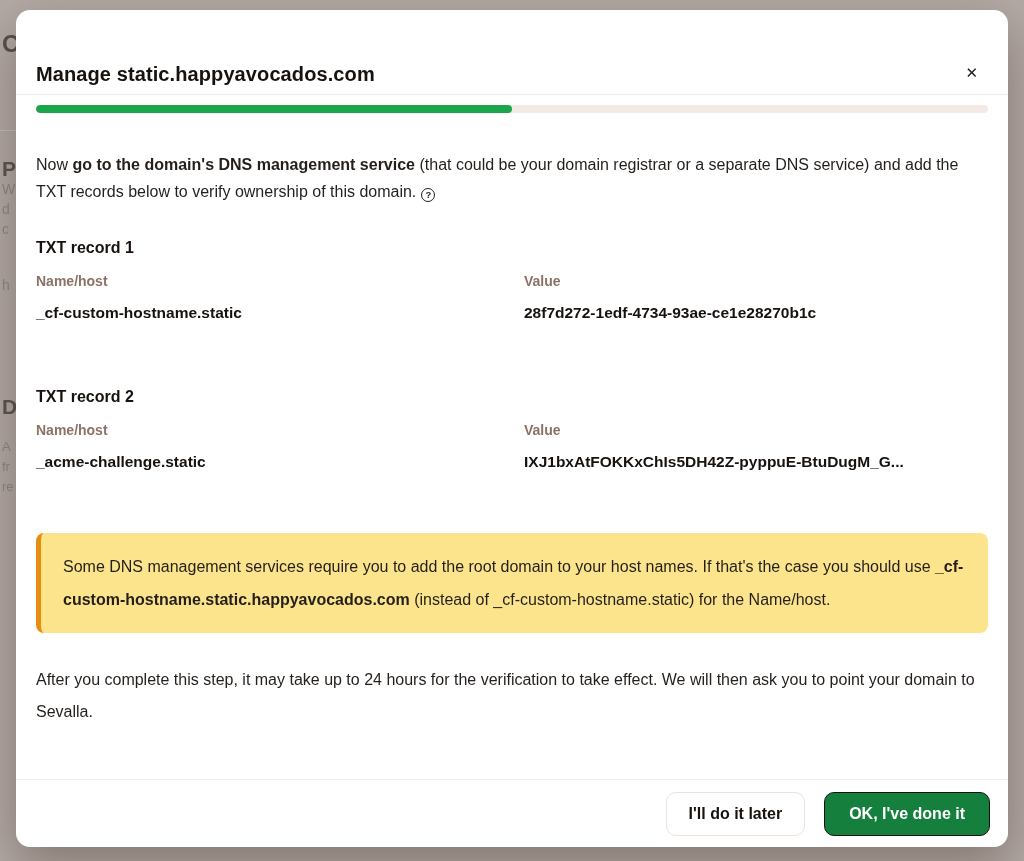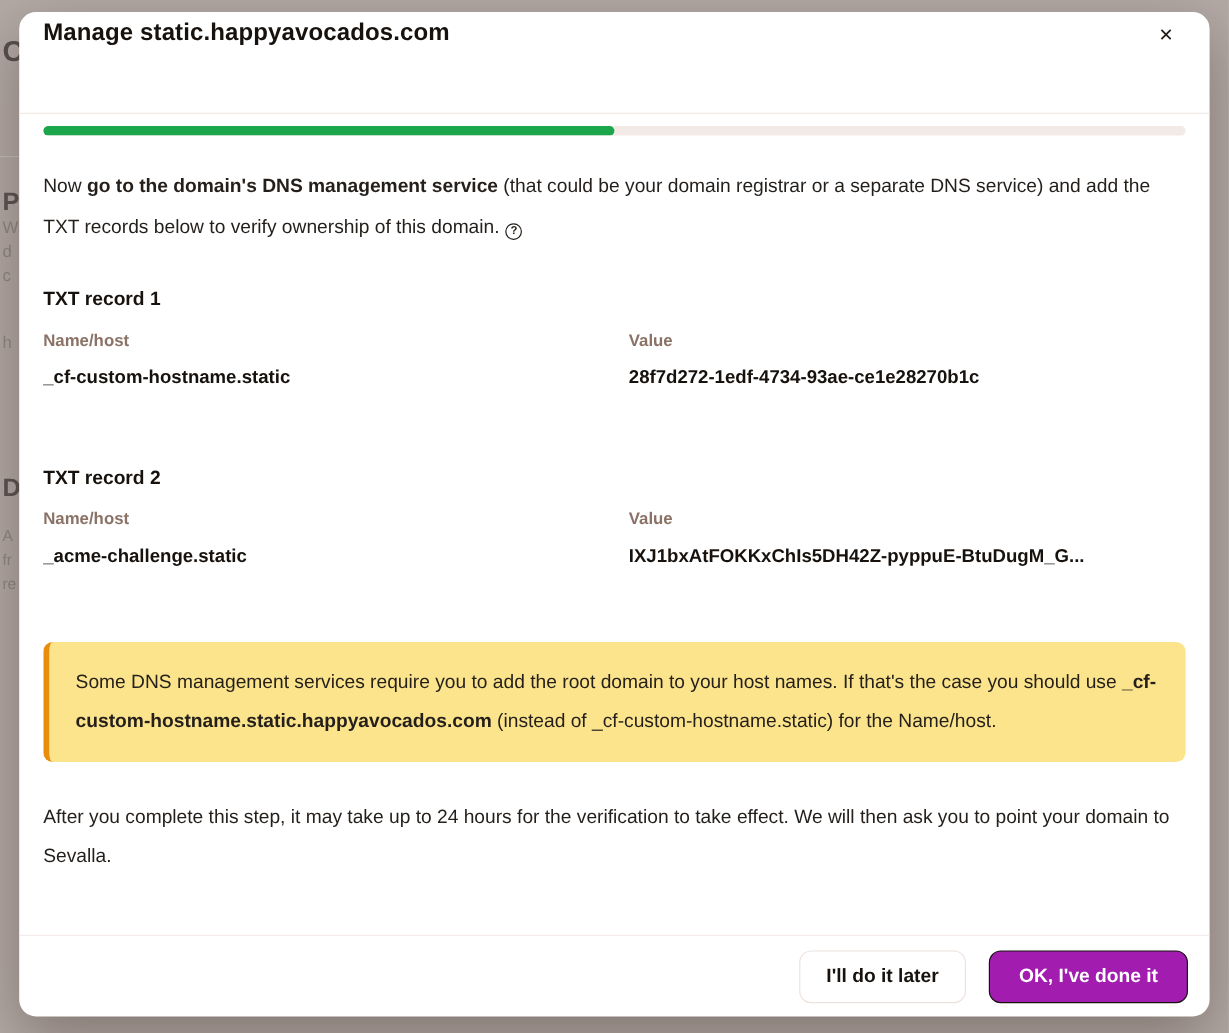--- a/index.html
+++ b/index.html
@@ -23,21 +23,21 @@
 
   
   .modal {
     position: absolute; left: 16px; top: 10px; width: 992px; height: 837px;
     background: #ffffff; border-radius: 14px;
     box-shadow: 0 18px 50px rgba(40,25,15,.35);
     display: flex; flex-direction: column; overflow: hidden;
   }
   .modal-header {
     flex: 0 0 85px;
-    display: flex; align-items: flex-start; justify-content: space-between;
+    display: flex; align-items: flex-end; justify-content: space-between;
     padding: 6px 24px 8px 20px;
     border-bottom: 1px solid #f1ebe7;
   }
   .modal-title { font-size: 20px; font-weight: 700; letter-spacing: .1px; color: #17120e; }
   .close-btn {
     border: none; background: transparent; cursor: pointer;
     font-size: 15px; color: #201b17; padding: 6px; line-height: 1;
     font-family: inherit;
   }
 
@@ -48,21 +48,21 @@
   .step { flex: 1; text-align: center; font-size: 15px; font-weight: 700; color: #7d6a62; }
   .step .check { margin-right: 8px; font-weight: 400; font-size: 14px; }
   .step.active { color: #17120e; }
   .progress-track {
     margin-top: 10px; height: 8px; border-radius: 4px; background: #f3eae5;
     overflow: hidden;
   }
   .progress-fill { height: 100%; border-radius: 4px; background: #1ca64b; width: 50%; }
 
   
-  .intro { margin-top: 26px; font-size: 16px; line-height: 34px; color: #241f1b; max-width: 952px; }
+  .intro { margin-top: 38px; font-size: 16px; line-height: 27px; color: #241f1b; max-width: 952px; }
   .intro b, .callout b { font-weight: 700; }
   .help-icon {
     display: inline-flex; align-items: center; justify-content: center;
     width: 14px; height: 14px; border: 1.3px solid #241f1b; border-radius: 50%;
     font-size: 9.5px; font-weight: 700; margin-left: 5px; vertical-align: -1px;
     cursor: pointer; color: #241f1b;
   }
 
   
   .record { margin-top: 34px; }
@@ -89,21 +89,21 @@
     flex: 0 0 68px;
     border-top: 1px solid #f4ece8;
     display: flex; align-items: center; justify-content: flex-end;
     gap: 19px; padding: 0 18px;
   }
   .btn {
     height: 44px; border-radius: 10px; font-size: 16px; font-weight: 700;
     padding: 0 22px; cursor: pointer; font-family: inherit;
   }
   .btn-secondary { background: #ffffff; color: #17120e; border: 1px solid #ece3de; text-align: center; }
-  .btn-primary { background: #a21caf; color: #ffffff; border: 1px solid #17130f; padding: 8px 24px; }
+  .btn-primary { background: #15803d; color: #ffffff; border: 1px solid #17130f; padding: 8px 24px; }
 </style>
 </head>
 <body>
 
 <div class="bg-page">
   <div class="bg-divider"></div>
 <span style="top: 32px; font-size: 24px; font-weight: 600; color: rgb(85, 80, 78);">C</span>
     <span style="top: 158px; font-size: 21px; font-weight: 700; color: rgb(90, 84, 82);">P</span>
     <span style="top: 182px; font-size: 14px; font-weight: 400; color: rgb(143, 134, 131);">W</span>
     <span style="top: 202px; font-size: 14px; font-weight: 400; color: rgb(143, 134, 131);">d</span>

